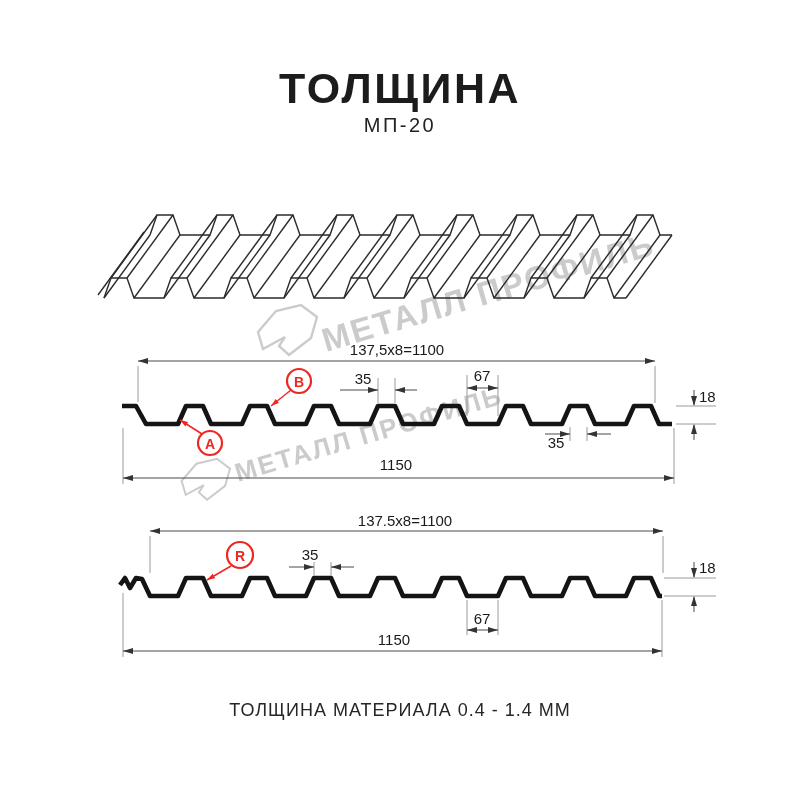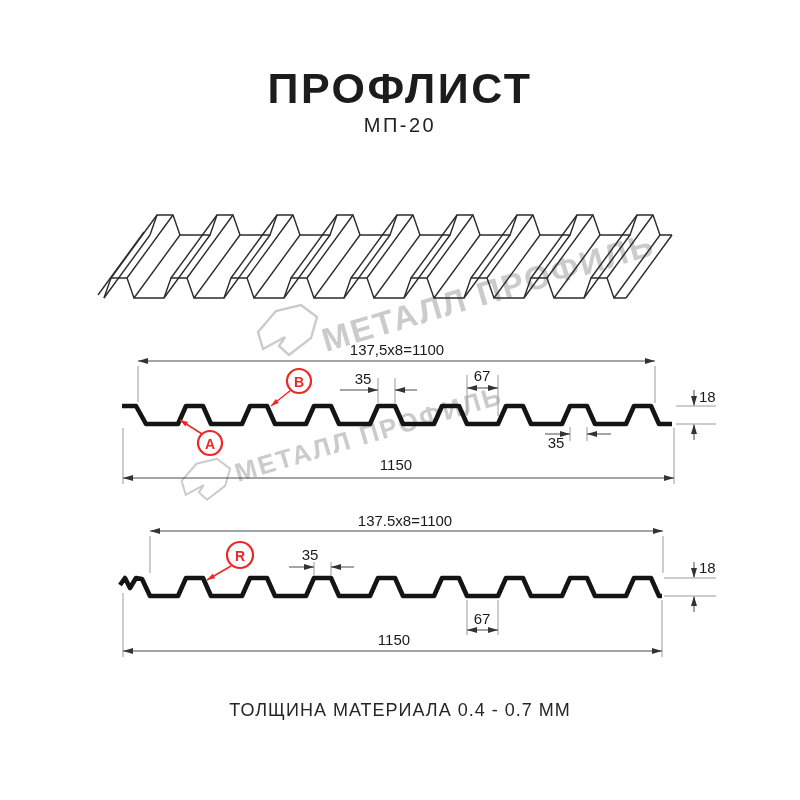--- a/index.html
+++ b/index.html
@@ -26,21 +26,21 @@
   .rh{fill:var(--red,#ee2722);}
   .wm{fill:var(--wm,#cbcbcb);font-weight:bold;letter-spacing:2px;
       font-family:"Liberation Sans",sans-serif;}
   .wmlogo{stroke:var(--wm,#cbcbcb);stroke-width:2.4;fill:none;stroke-linejoin:miter;}
 </style>
 </head>
 <body>
 
 <div class="page">
 
-  <div class="title">ПРОФЛИСТ</div>
+  <div class="title">ТОЛЩИНА</div>
   <div class="subtitle">МП-20</div>
 
   <svg id="dwg" width="800" height="800" viewBox="0 0 800 800">
 
     <g>
       <g transform="translate(256,304)">
         <path class="wmlogo" d="M2 28 L20 7 L45 1 L61 13 L55 34 L33 51 L23 42 L29 33 L7 45 Z"></path>
       </g>
       <g transform="translate(326,352) rotate(-16.5)">
         <text class="wm" style="font-size:33px" x="0" y="0">МЕТАЛЛ ПРОФИЛЬ</text>
@@ -180,14 +180,14 @@
 
     <text class="dim mid" x="405" y="526">137.5x8=1100</text>
     <text class="dim mid" x="310" y="560">35</text>
     <text class="dim mid" x="482" y="624">67</text>
     <text class="dim" x="699" y="573">18</text>
     <text class="dim mid" x="394" y="645">1150</text>
     <circle class="rc" cx="240" cy="555" r="13"></circle>
     <text class="rt" x="240" y="560.5">R</text>
   </svg>
 
-  <div class="footer">ТОЛЩИНА МАТЕРИАЛА 0.4 - 0.7 ММ</div>
+  <div class="footer">ТОЛЩИНА МАТЕРИАЛА 0.4 - 1.4 ММ</div>
 </div>
 
 </body></html>

